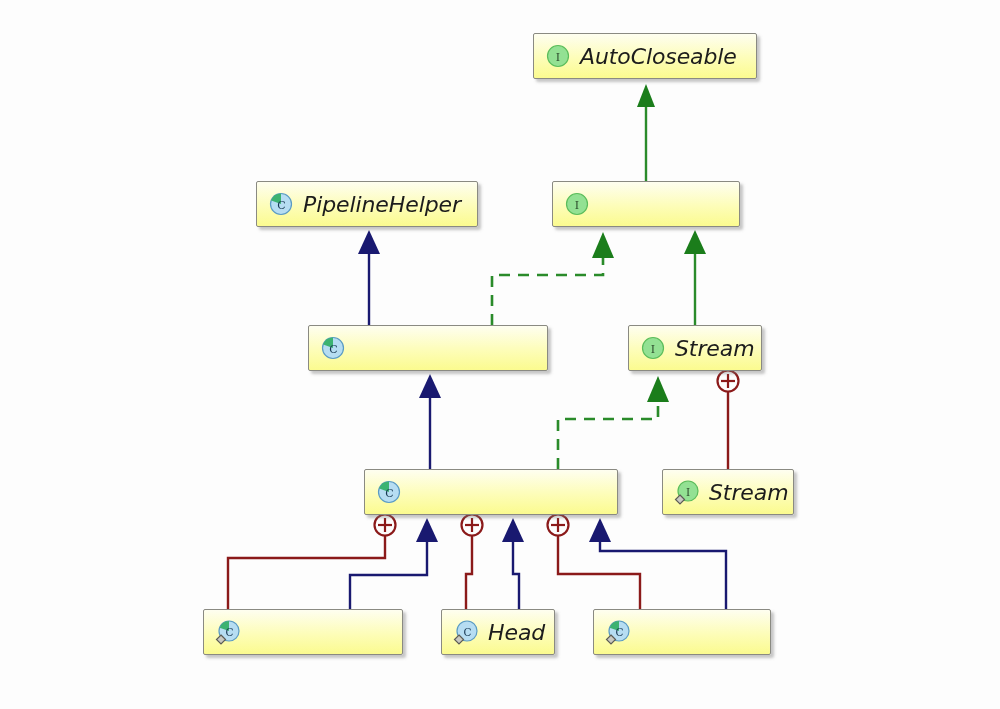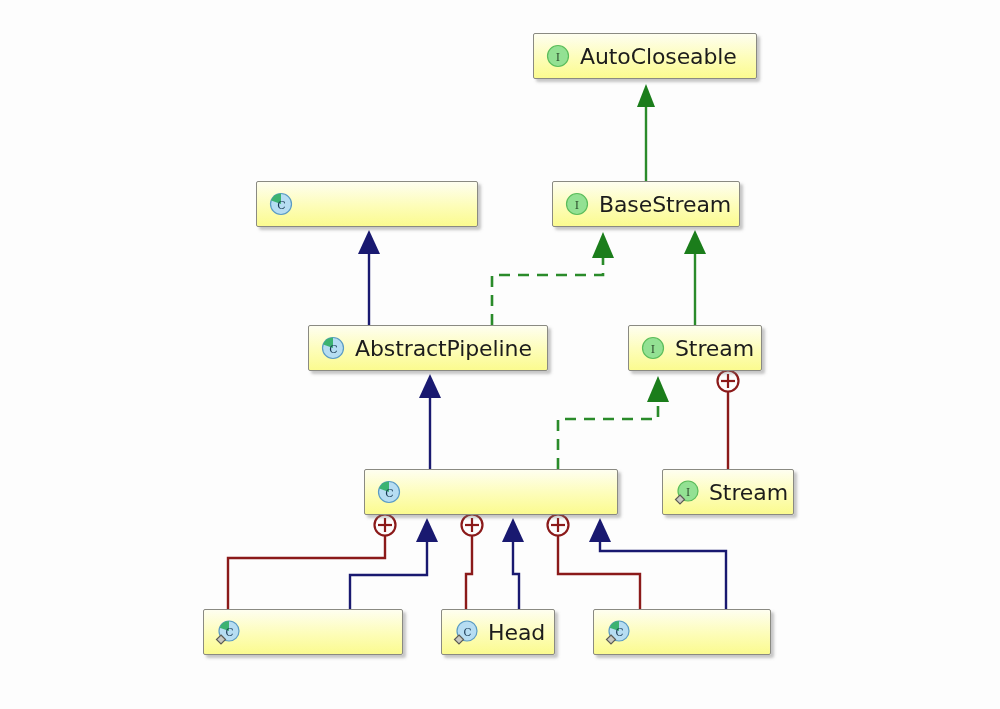--- a/index.html
+++ b/index.html
@@ -36,20 +36,21 @@
     background: linear-gradient(to bottom, #fefef0 0%, #fdfdb8 55%, #fbfb8f 100%);
     box-shadow: 3px 3px 3px rgba(120,120,120,0.42);
     z-index: 5;
   }
   .uml-node .node-label {
     font-size: 22px;
     color: #1c1c1c;
     white-space: nowrap;
     letter-spacing: -0.1px;
     margin-left: 9px;
+    font-style: italic;
   }
   .node-icon {
     position: relative;
     width: 26px;
     height: 26px;
     flex: 0 0 26px;
   }
   .node-icon svg { display: block; }
 </style>
 </head>
@@ -153,41 +154,40 @@
   </div>
 
   <div class="uml-node" id="node-pipelinehelper" style="left:256px; top:181px; width:222px; height:46px;">
     <span class="node-icon">
       <svg width="26" height="26" viewBox="0 0 26 26">
         <circle cx="13" cy="13" r="10.5" fill="#b6ddf2" stroke="#5a9bc4" stroke-width="1.2"></circle>
         <path d="M13,13 L13,2.5 A10.5,10.5 0 0,0 3.2,9.6 Z" fill="#3cb371"></path>
         <text x="13.5" y="17.5" font-family="DejaVu Serif, serif" font-size="11" fill="#173852" text-anchor="middle">C</text>
       </svg>
     </span>
+    <span class="node-label">PipelineHelper</span>
   </div>
 
   <div class="uml-node" id="node-basestream" style="left:552px; top:181px; width:188px; height:46px;">
     <span class="node-icon">
       <svg width="26" height="26" viewBox="0 0 26 26">
         <circle cx="13" cy="13" r="10.5" fill="#93e193" stroke="#5bbd5b" stroke-width="1.2"></circle>
         <text x="13" y="17.5" font-family="DejaVu Serif, serif" font-size="11" fill="#2c4a2c" text-anchor="middle">I</text>
       </svg>
     </span>
-    <span class="node-label">BaseStream</span>
   </div>
 
   <div class="uml-node" id="node-abstractpipeline" style="left:308px; top:325px; width:240px; height:46px;">
     <span class="node-icon">
       <svg width="26" height="26" viewBox="0 0 26 26">
         <circle cx="13" cy="13" r="10.5" fill="#b6ddf2" stroke="#5a9bc4" stroke-width="1.2"></circle>
         <path d="M13,13 L13,2.5 A10.5,10.5 0 0,0 3.2,9.6 Z" fill="#3cb371"></path>
         <text x="13.5" y="17.5" font-family="DejaVu Serif, serif" font-size="11" fill="#173852" text-anchor="middle">C</text>
       </svg>
     </span>
-    <span class="node-label">AbstractPipeline</span>
   </div>
 
   <div class="uml-node" id="node-stream" style="left:628px; top:325px; width:134px; height:46px;">
     <span class="node-icon">
       <svg width="26" height="26" viewBox="0 0 26 26">
         <circle cx="13" cy="13" r="10.5" fill="#93e193" stroke="#5bbd5b" stroke-width="1.2"></circle>
         <text x="13" y="17.5" font-family="DejaVu Serif, serif" font-size="11" fill="#2c4a2c" text-anchor="middle">I</text>
       </svg>
     </span>
     <span class="node-label">Stream</span>

